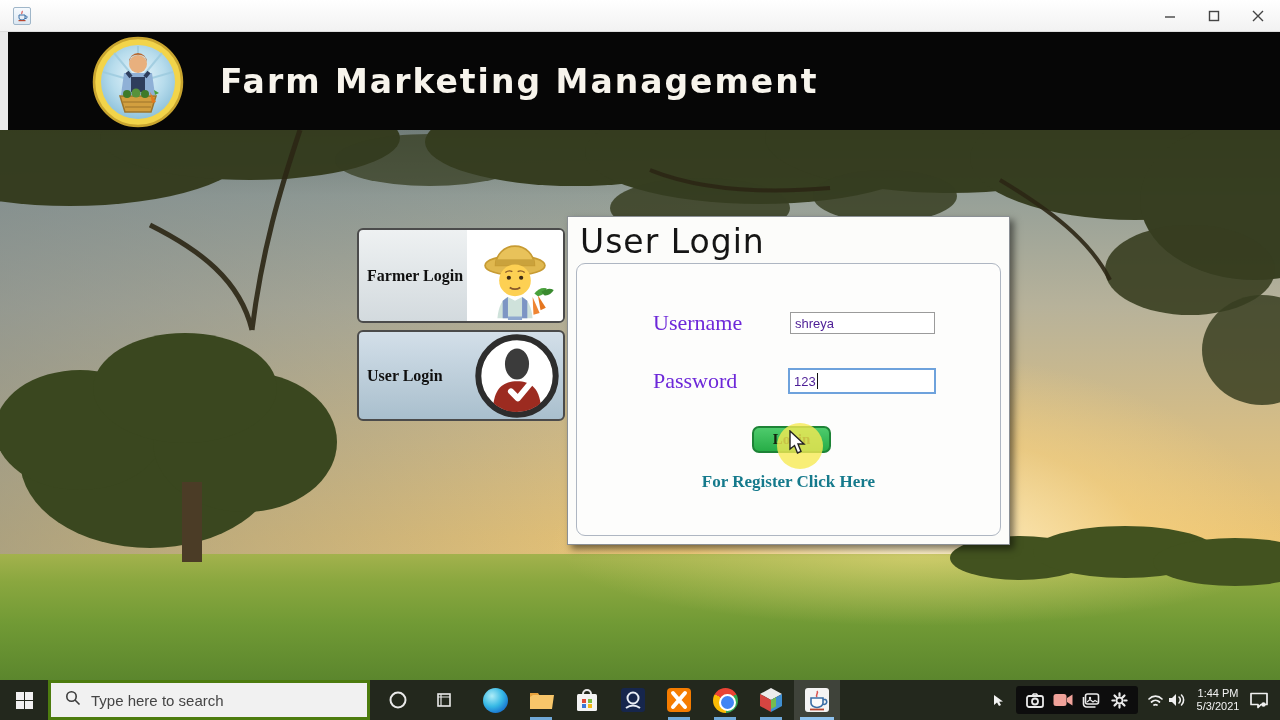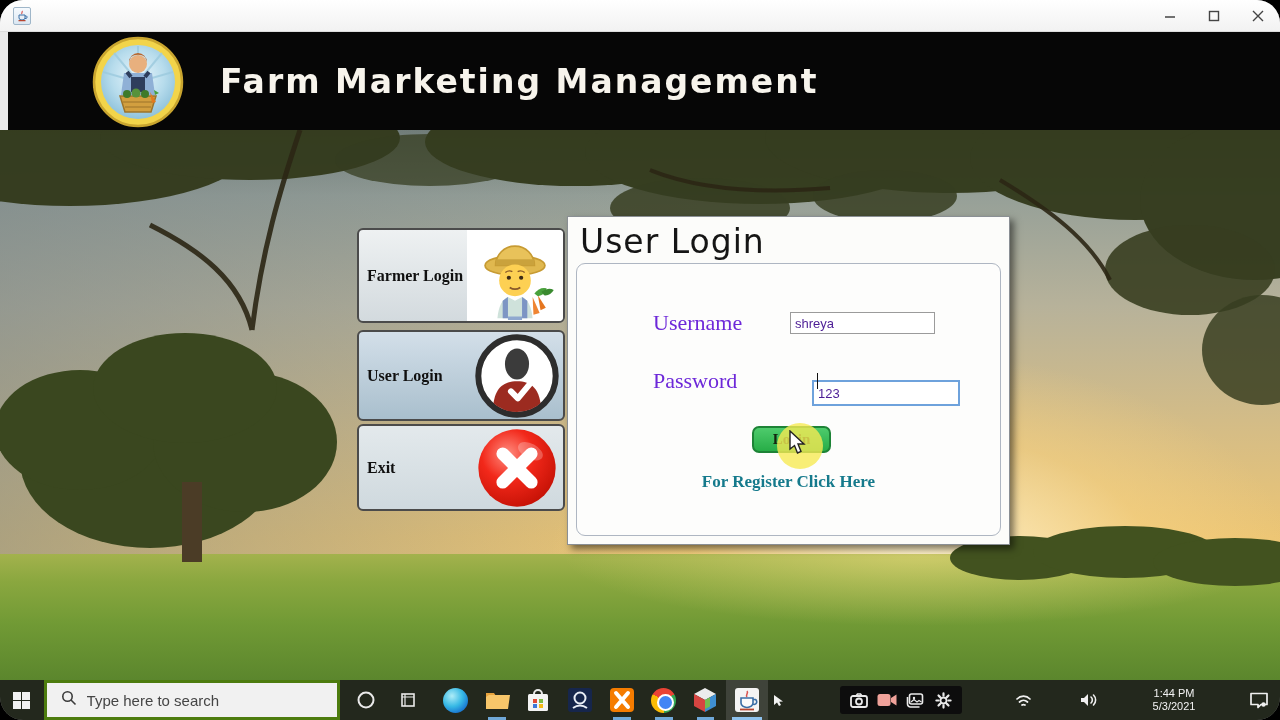--- a/index.html
+++ b/index.html
@@ -1,18 +1,18 @@
 <!DOCTYPE html>
 <html><head>
 <meta charset="utf-8">
 <style>
   * { margin:0; padding:0; box-sizing:border-box; }
   html,body { width:1280px; height:720px; overflow:hidden; background:#000;
               font-family:"Liberation Sans", sans-serif; }
-  #screen { position:relative; width:1280px; height:720px; overflow:hidden; background:#777;border-radius:23px; }
+  #screen { position:relative; width:1280px; height:720px; overflow:hidden; background:#777; }
 
   
   .titlebar { position:absolute; left:0; top:0; width:1280px; height:32px;
               background:linear-gradient(#ffffff,#f2f2f2); border-bottom:1px solid #dcdcdc; }
   .left-frame { position:absolute; left:0; top:32px; width:8px; height:98px; background:#e9e9e9; }
   .app-icon-btn { position:absolute; left:13px; top:7px; width:18px; height:18px;
                   border:1px solid #9fb6c9; background:linear-gradient(#f6fafe,#dbe7f2);
                   border-radius:2px; display:flex; align-items:center; justify-content:center; }
   .win-controls { position:absolute; right:0; top:0; height:32px; display:flex; }
   .win-btn { width:44px; height:32px; display:flex; align-items:center; justify-content:center; cursor:default; }
@@ -55,21 +55,21 @@
                  background:#fcfcfa; border:1px solid #8a8f94; box-shadow:4px 4px 7px rgba(0,0,0,0.5); }
   .login-title { position:absolute; left:12px; top:5px; font-size:33px; color:#151515;
                  font-family:"DejaVu Sans", sans-serif; letter-spacing:1px; }
   .login-inner { position:absolute; left:8px; top:46px; width:425px; height:273px;
                  background:#fdfdfc; border:1px solid #aeb6c2; border-radius:9px; }
   .f-label { position:absolute; font-family:"Liberation Serif", serif; font-weight:normal;
              font-size:22px; color:#6d28d9; }
   .f-input { position:absolute; font-size:13px; color:#4c1d95; padding:1px 4px;
              font-family:"Liberation Sans", sans-serif; background:#fff; outline:none; }
   .inp-user { left:213px; top:48px; width:145px; height:22px; border:1px solid #9b9b9b; }
-  .inp-pass { left:211px; top:116px; width:148px; height:26px; border:2px solid #6ea2dc;margin-left:24px; }
+  .inp-pass { left:211px; top:104px; width:148px; height:26px; border:2px solid #6ea2dc; }
   .caret { position:absolute; left:240px; top:109px; width:1px; height:16px; background:#111; }
   .login-btn { position:absolute; left:175px; top:162px; width:79px; height:27px;
                background:linear-gradient(180deg,#4ecb6c,#27ad47); border:2px solid #1d8336;
                border-radius:7px; font-family:"Liberation Serif", serif; font-weight:bold;
                font-size:15px; color:#13240f; cursor:pointer; }
   .register-link { position:absolute; left:0; top:208px; width:100%; text-align:center;
                    font-family:"Liberation Serif", serif; font-weight:bold; font-size:17px;
                    color:#157a8c; cursor:pointer; }
 
   
@@ -90,21 +90,21 @@
   .tb-app { width:46px; height:40px; display:flex; align-items:center; justify-content:center; position:relative; }
   .tb-app.running::after { content:""; position:absolute; left:12px; right:12px; bottom:0; height:3px; background:#6fa8d8; }
   .tb-app.active { background:rgba(255,255,255,0.13); }
   .tb-app.active::after { left:6px; right:6px; background:#8ec2ee; }
   .edge-circle { width:25px; height:25px; border-radius:50%;
                  background:radial-gradient(circle at 36% 32%, #aeecf7, #37b9e5 45%, #1d7fd4 72%, #17509e); }
   .chrome-circle { width:25px; height:25px; border-radius:50%; position:relative;
                  background:conic-gradient(from -60deg, #ea4335 0 120deg, #34a853 0 240deg, #fbbc05 0 360deg); }
   .chrome-circle::after { content:""; position:absolute; left:6px; top:6px; width:13px; height:13px;
                  border-radius:50%; background:#4285f4; border:2.5px solid #fff; }
-  .tray { margin-left:auto; display:flex; align-items:center; height:40px;gap:44px; }
+  .tray { margin-left:auto; display:flex; align-items:center; height:40px; }
   .rec-bar { display:flex; align-items:center; gap:6px; background:#0d0d0d; border-radius:3px;
              height:28px; padding:0 8px; margin:0 6px; }
   .tray-ico { display:flex; align-items:center; justify-content:center; width:22px; height:40px; }
   .clock { text-align:center; color:#f2f2f2; font-size:11px; line-height:13px; padding:0 8px; min-width:60px; }
 </style>
 </head>
 <body>
 
 <div id="screen">
 
@@ -251,37 +251,20 @@
         <circle cx="50" cy="50" r="45" fill="#fff" stroke="#2d2d2d" stroke-width="7"></circle>
         <g clip-path="url(#uc)">
           <ellipse cx="50" cy="36" rx="14" ry="18" fill="#3b3b3b"></ellipse>
           <path d="M22,92 C22,64 34,56 50,56 C66,56 78,64 78,92 Z" fill="#9c2b20"></path>
         </g>
         <path d="M43,68 l8,8 l15,-18" fill="none" stroke="#fff" stroke-width="7" stroke-linecap="round" stroke-linejoin="round"></path>
       </svg>
     </span>
   </div>
 
-  <div class="side-btn btn-exit">
-    <span class="lbl">Exit</span>
-    <span class="icon-holder">
-      <svg width="84" height="84" viewBox="0 0 100 100">
-        <defs>
-          <radialGradient id="redg" cx="38%" cy="32%" r="75%">
-            <stop offset="0%" stop-color="#ff8d80"></stop>
-              <stop offset="45%" stop-color="#f2281a"></stop>
-              <stop offset="100%" stop-color="#c21004"></stop>
-          </radialGradient>
-        </defs>
-        <circle cx="50" cy="50" r="46" fill="url(#redg)"></circle>
-        <ellipse cx="66" cy="30" rx="16" ry="9" fill="#fff" opacity="0.25" transform="rotate(28 66 30)"></ellipse>
-        <path d="M33,33 L67,67 M67,33 L33,67" stroke="#fff" stroke-width="15" stroke-linecap="round"></path>
-      </svg>
-    </span>
-  </div>
 
   <div class="login-panel">
     <div class="login-title">User Login</div>
     <div class="login-inner">
       <span class="f-label" style="left:76px; top:46px;">Username</span>
       <input class="f-input inp-user" type="text" value="shreya" style="">
       <span class="f-label" style="left:76px; top:104px;">Password</span>
       <input class="f-input inp-pass" type="text" value="123" style="">
       <span class="caret"></span>
       <button class="login-btn">Login</button>

